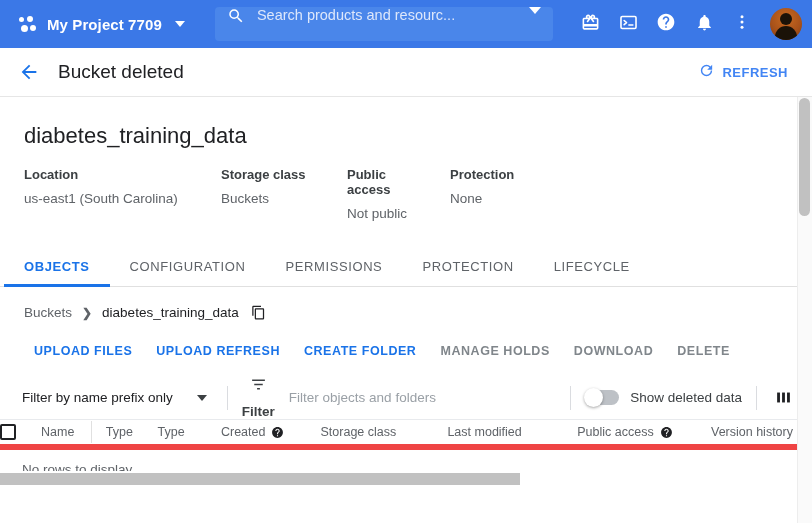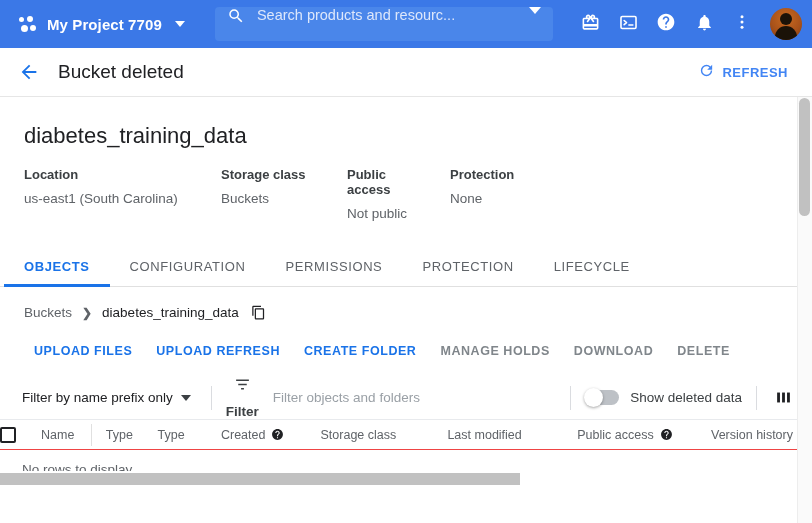--- a/index.html
+++ b/index.html
@@ -144,21 +144,21 @@
   }
   .action.disabled { color: #80868b; cursor: default; }
 
   
   .filterbar {
     display: flex; align-items: center; height: 44px;
     margin-top: 12px; padding: 0 16px 0 16px;
     border-bottom: 1px solid #e8eaed;
   }
   .prefix-select {
-    display: flex; align-items: center; gap: 8px; cursor: pointer;
+    display: flex; align-items: center; gap: 24px; cursor: pointer;
     font-size: 13.5px; color: #202124; padding: 4px 6px;
   }
   .prefix-caret {
     width: 0; height: 0; border-left: 5px solid transparent;
     border-right: 5px solid transparent; border-top: 6px solid #3c4043;
   }
   .divider-v { width: 1px; height: 24px; background: #dadce0; margin: 0 14px; }
   .filter-chip { display: flex; align-items: center; gap: 8px; cursor: pointer; flex-direction: column; }
   .filter-chip span { font-size: 13.5px; color: #3c4043; font-weight: bold; }
   .filter-input {
@@ -177,21 +177,21 @@
     position: absolute; width: 19px; height: 19px; border-radius: 50%;
     background: #fff; left: -1px; top: -2px;
     box-shadow: 0 1px 3px rgba(0,0,0,.35);
   }
   .toggle-label { font-size: 13.5px; color: #3c4043; white-space: nowrap; }
   .columns-icon { display: flex; cursor: pointer; padding: 4px; }
 
   
   .table-head {
     display: flex; align-items: center; height: 30px;
-    border-bottom: 1px solid #ef4444; padding-left: 0;
+    border-bottom: 6px solid #ef4444; padding-left: 0;
     font-size: 12.5px; color: #5f6368;
   }
   .th { display: flex; align-items: center; gap: 6px; white-space: nowrap; }
   .cb-cell { width: 42px; display: flex; align-items: center; }
   .checkbox {
     width: 16px; height: 16px; border: 2px solid #202124; border-radius: 2px;
     cursor: pointer; background: #fff;
   }
   .th-divider { width: 1px; height: 22px; background: #e0e0e0; margin-right: 14px; }
   .th.name { width: 51px; }

